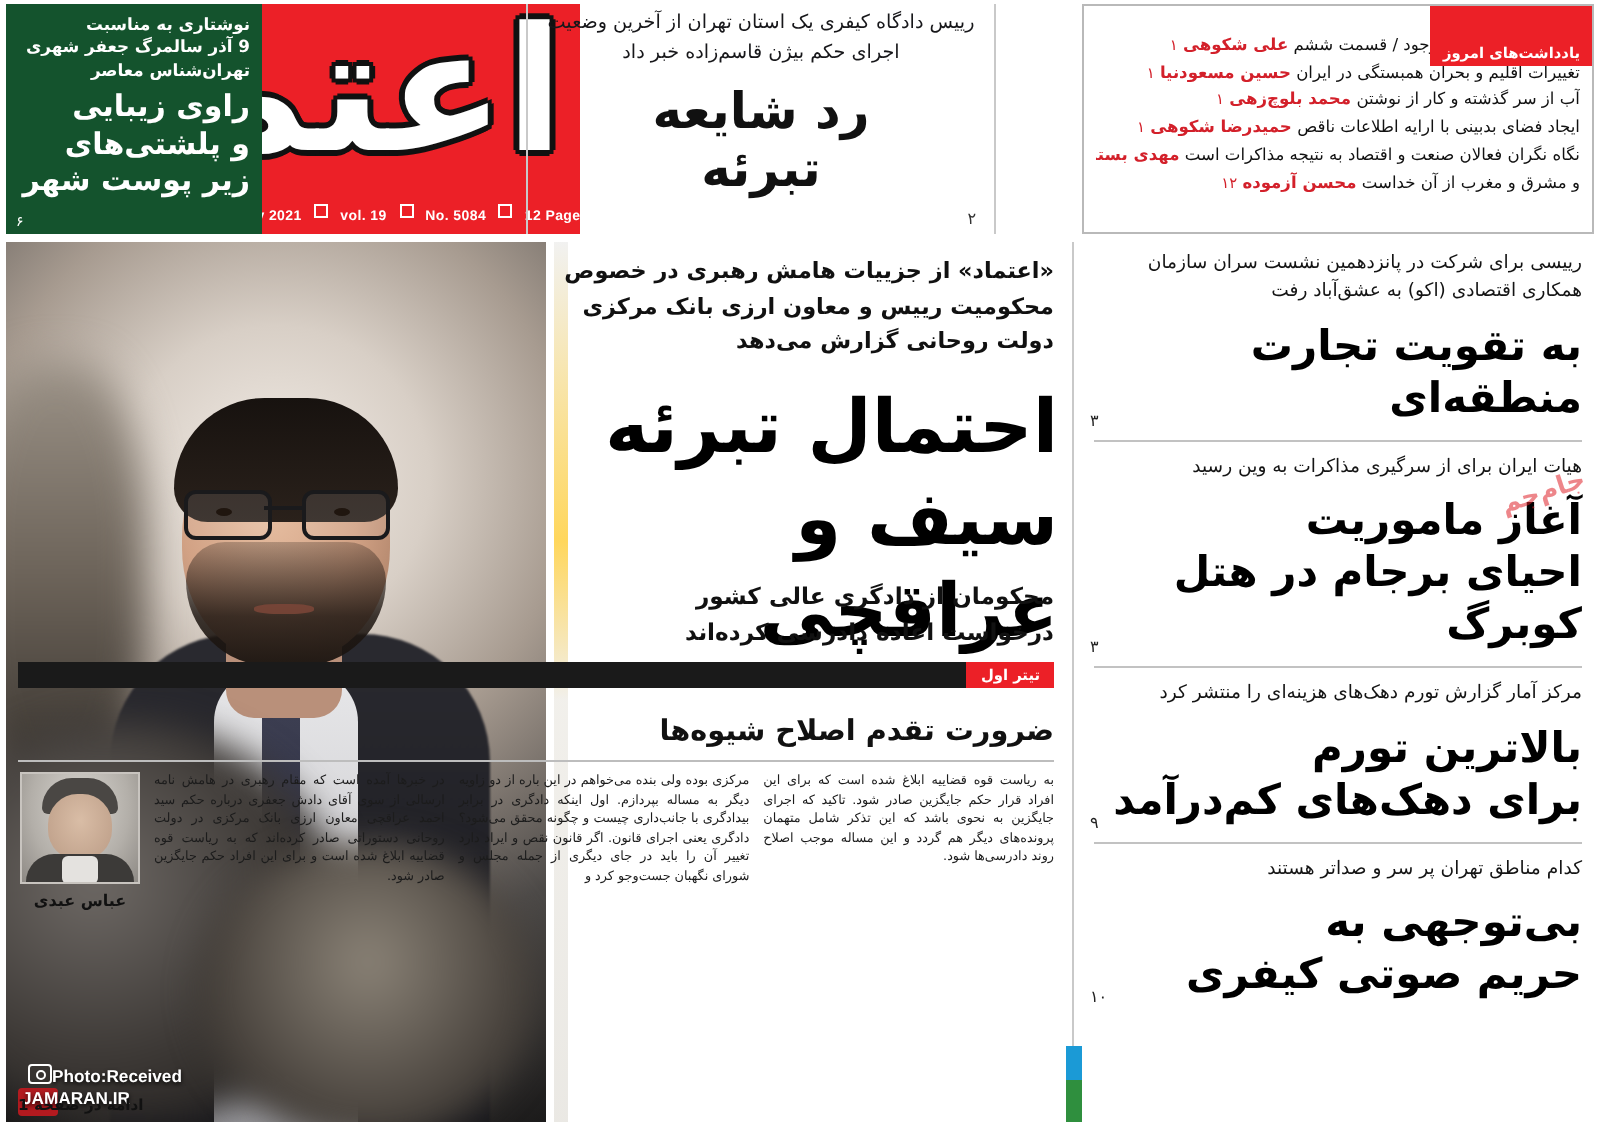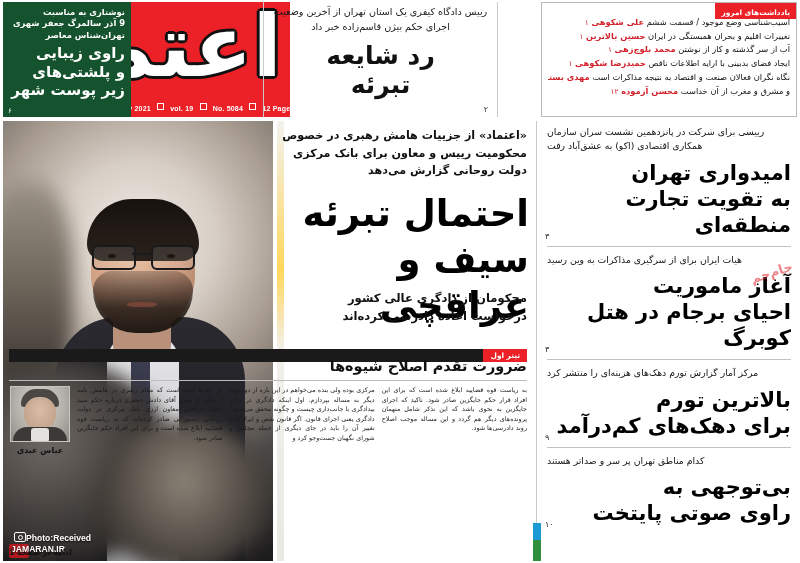--- a/index.html
+++ b/index.html
@@ -91,21 +91,21 @@
   .promo .pg{position:absolute;left:5px;bottom:2px;font-size:7px;}
 
   
   .notes{
     position:absolute;left:541px;top:2px;width:256px;height:115px;
     border:1px solid #b9b9b9;box-sizing:border-box;background:#fff;
     direction:rtl;
   }
   .notes-tab{
     position:absolute;right:0;top:0;background:#ec2027;color:#fff;
-    font-size:7.4px;line-height:11px;padding:4px 6px 1px 6px;font-weight:bold;
+    font-size:7.4px;line-height:11px;padding:18px 6px 1px 6px;font-weight:bold;
   }
   .notes ul{list-style:none;margin:13px 0 0 0;padding:0 6px 0 6px;}
   .notes li{
     font-size:8.3px;line-height:13.7px;color:#111;text-align:right;
     direction:rtl;white-space:nowrap;overflow:hidden;
   }
   .notes li .au{color:#d3202a;font-weight:bold;}
   .notes li .pn{color:#d3202a;font-size:7.4px;}
 
   
@@ -197,21 +197,21 @@
   .lead-head{
     position:absolute;right:4px;top:70px;width:262px;direction:rtl;
     text-align:right;color:#000;
     font-size:37px;line-height:46px;font-weight:bold;letter-spacing:-1px;
   }
   .lead-deck{
     position:absolute;right:6px;top:168px;width:256px;direction:rtl;
     text-align:right;font-size:11.6px;line-height:18px;color:#111;font-weight:600;
   }
   .lead-tabrow{
-    position:absolute;right:6px;left:6px;top:228px;height:13px;
+    position:absolute;right:6px;left:6px;top:210px;height:13px;
     background:#1a1a1a;
   }
   .lead-tabrow .tab{
     position:absolute;right:0;top:0;height:13px;background:#ec2027;color:#fff;
     font-size:7.4px;line-height:13px;padding:0 7px;font-weight:bold;
   }
 
   
   .art2{
     position:absolute;right:6px;left:6px;top:236px;bottom:2px;direction:rtl;
@@ -253,21 +253,21 @@
   .art2 .more{
     position:absolute;left:0;bottom:2px;font-size:7.6px;color:#111;font-weight:bold;
   }
 
   
   .rcol{
     position:absolute;left:541px;top:2px;width:256px;bottom:2px;direction:rtl;
   }
   .story{position:relative;padding:4px 6px 6px 6px;}
   .story .k{
-    font-size:9.3px;line-height:14.4px;color:#141414;text-align:left;font-weight:500;
+    font-size:9.3px;line-height:14.4px;color:#141414;text-align:right;font-weight:500;
   }
   .story .h{
     margin-top:6px;font-size:21px;line-height:26px;font-weight:bold;color:#000;
     text-align:right;letter-spacing:-.6px;
   }
   .story .pg{
     position:absolute;left:4px;bottom:3px;font-size:8px;color:#222;
   }
   .hr{height:1px;background:#c2c2c2;margin:2px 6px;}
   .watermark{
@@ -350,21 +350,21 @@
     <div class="notes">
       <div class="notes-tab">یادداشت‌های امروز</div>
       <ul>
         <li>
           <span>آسیب‌شناسی وضع موجود / قسمت ششم</span>
           <span class="au">علی شکوهی</span>
           <span class="pn">۱</span>
         </li>
         <li>
           <span>تغییرات اقلیم و بحران همبستگی در ایران</span>
-          <span class="au">حسین بالاترین</span>
+          <span class="au">حسین مسعودنیا</span>
           <span class="pn">۱</span>
         </li>
         <li>
           <span>آب از سر گذشته و کار از نوشتن</span>
           <span class="au">محمد بلوچ‌زهی</span>
           <span class="pn">۱</span>
         </li>
         <li>
           <span>ایجاد فضای بدبینی با ارایه اطلاعات ناقص</span>
           <span class="au">حمیدرضا شکوهی</span>
@@ -412,21 +412,21 @@
 
         <div class="jamaran-logo"></div>
         <div class="photo-credit">
           <div><span class="camera"></span><span>Photo:Received</span></div>
           <div>JAMARAN.IR</div>
         </div>
       </div>
 
       <div class="vstrip"></div>
 
-      <div class="lead-kicker">«اعتماد» از جزییات هامش رهبری در خصوص محکومیت رییس و معاون برای بانک مرکزی دولت روحانی گزارش می‌دهد</div>
+      <div class="lead-kicker">«اعتماد» از جزییات هامش رهبری در خصوص محکومیت رییس و معاون ارزی بانک مرکزی دولت روحانی گزارش می‌دهد</div>
 
       <div class="lead-head">
         <div>احتمال تبرئه</div>
         <div>سیف و عراقچی</div>
       </div>
 
       <div class="lead-deck">
         <div>محکومان از دادگری عالی کشور</div>
         <div>درخواست اعاده دادرسی کرده‌اند</div>
       </div>
@@ -457,21 +457,20 @@
       </div>
     </div>
 
     <div class="strip"></div>
 
     <div class="rcol">
 
       <div class="story">
         <div class="k">رییسی برای شرکت در پانزدهمین نشست سران سازمان همکاری اقتصادی (اکو) به عشق‌آباد رفت</div>
         <div class="h">
-          <div>امیدواری تهران</div>
           <div>به تقویت تجارت منطقه‌ای</div>
         </div>
         <div class="pg">۳</div>
       </div>
       <div class="hr"></div>
 
       <div class="story">
         <div class="watermark">جام‌جم</div>
         <div class="k">هیات ایران برای از سرگیری مذاکرات به وین رسید</div>
         <div class="h">
@@ -489,20 +488,20 @@
           <div>برای دهک‌های کم‌درآمد</div>
         </div>
         <div class="pg">۹</div>
       </div>
       <div class="hr"></div>
 
       <div class="story">
         <div class="k">کدام مناطق تهران پر سر و صداتر هستند</div>
         <div class="h">
           <div>بی‌توجهی به</div>
-          <div>راوی صوتی پایتخت</div>
+          <div>حریم صوتی کیفری</div>
         </div>
         <div class="pg">۱۰</div>
       </div>
 
     </div>
   </div>
 </div>
 
 </body></html>

